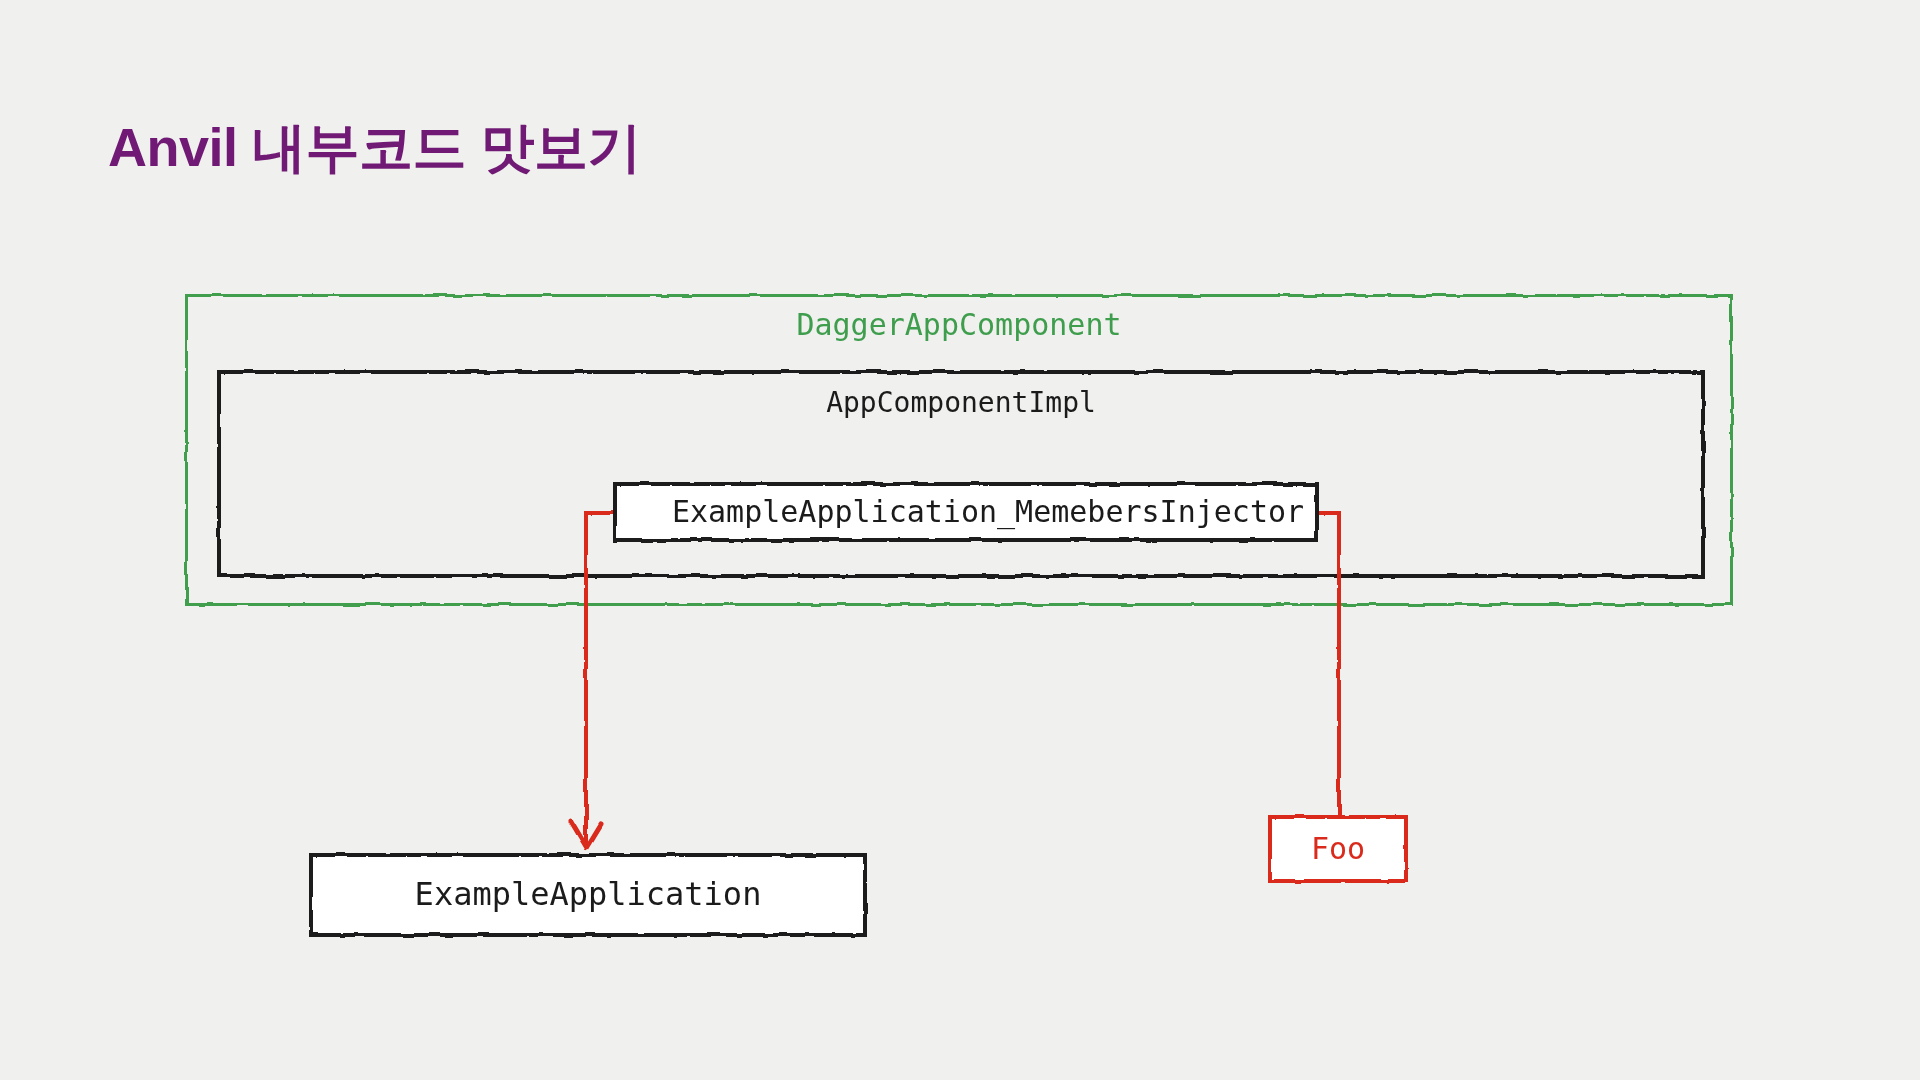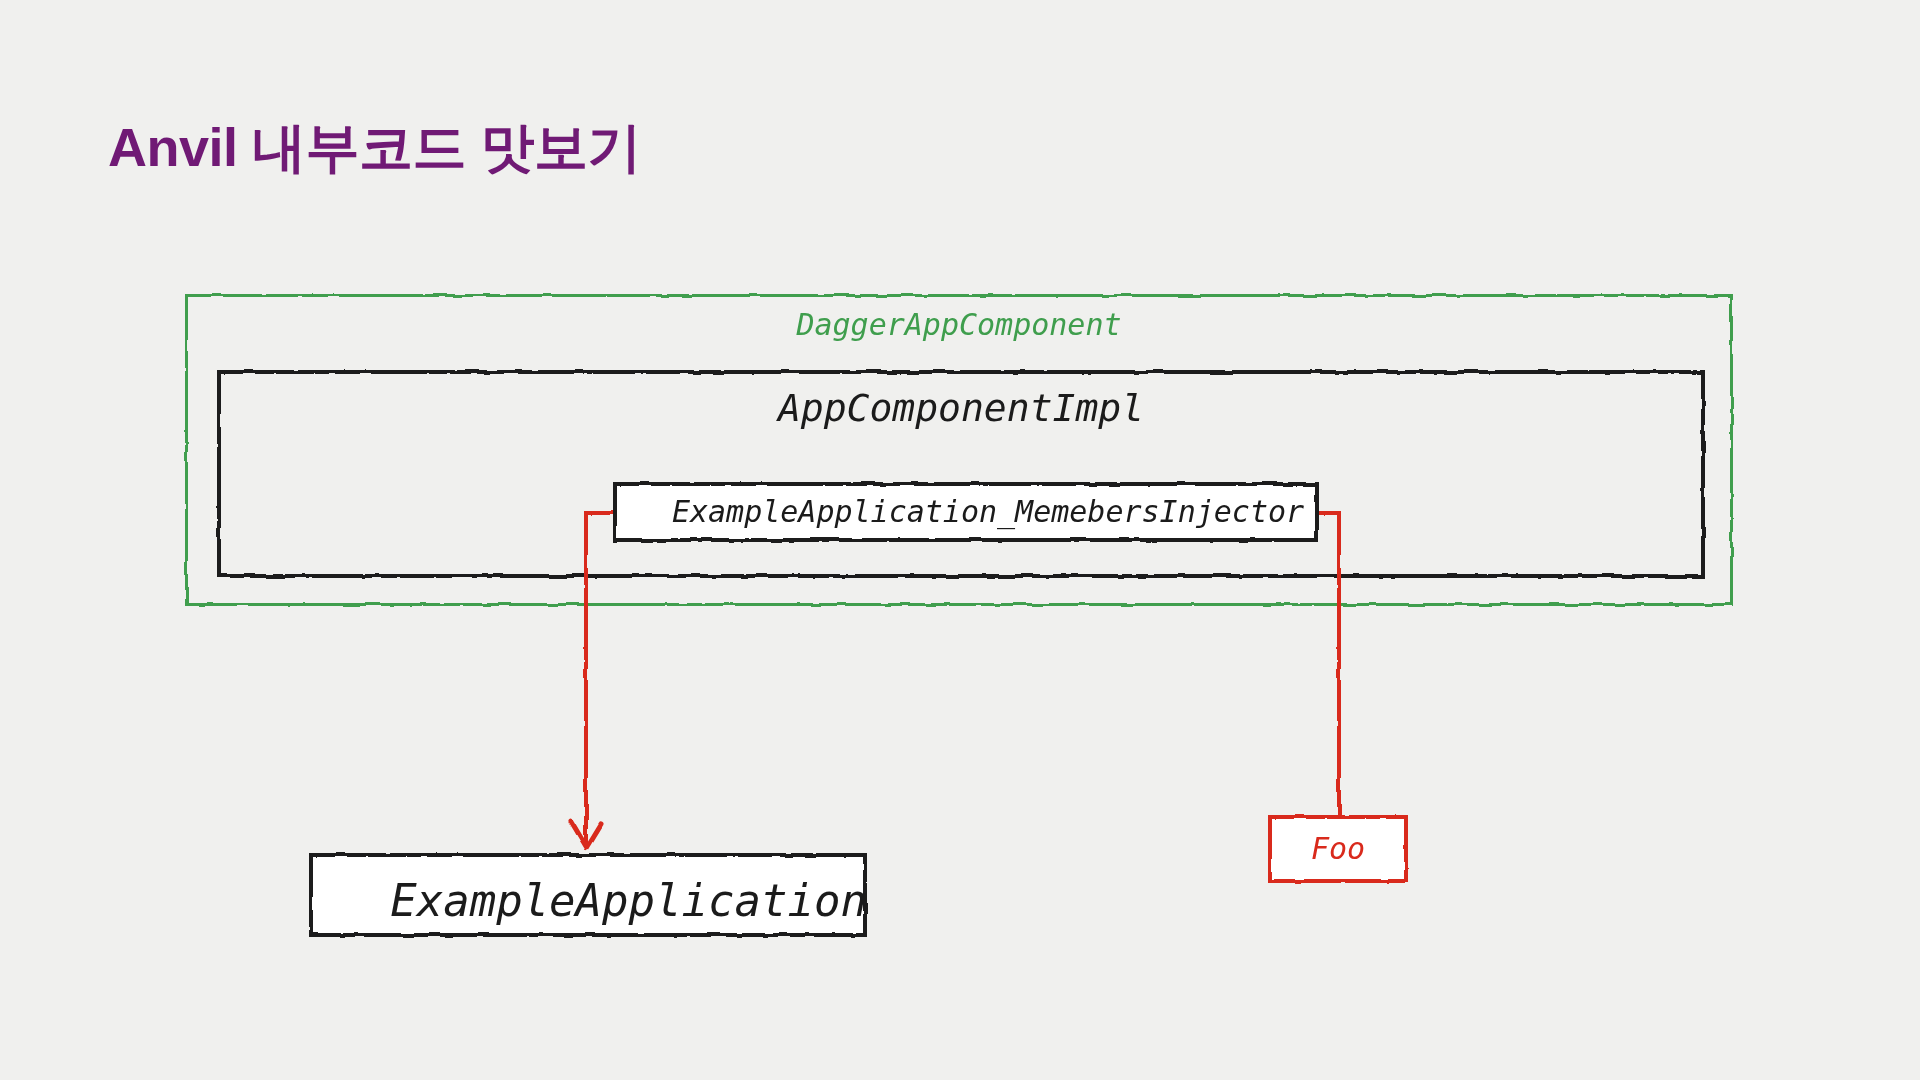--- a/index.html
+++ b/index.html
@@ -19,52 +19,52 @@
   .stage{position:relative;width:1920px;height:1080px;}
 
   .slide-title{
     position:absolute;left:84px;top:112px;
     font-size:54px;font-weight:700;color:#701a75;
     letter-spacing:-0.5px;
     font-family:"Liberation Sans","DejaVu Sans",sans-serif;
     margin-left:24px;
   }
 
-  .mono{font-family:"DejaVu Sans Mono","Liberation Mono",monospace;font-style:italic;}
+  .mono{font-family:"DejaVu Sans Mono","Liberation Mono",monospace;}
 
   .node{position:absolute;}
   .node .edge-layer{
     position:absolute;inset:0;
     filter:url(#rough);
   }
   .node .label{
     position:relative;display:block;text-align:center;
   }
 
   
   .dagger-box{left:185px;top:294px;width:1548px;height:312px;}
   .dagger-box .edge-layer{border:3px solid var(--green);}
   .dagger-box .label{margin-top:13px;font-size:30px;color:var(--green);}
 
   
   .impl-box{left:217px;top:370px;width:1488px;height:208px;}
   .impl-box .edge-layer{border:4px solid var(--ink);}
-  .impl-box .label{margin-top:16px;font-size:38px;color:var(--ink);}
+  .impl-box .label{margin-top:16px;font-size:28px;color:var(--ink);}
 
   
   .injector-box{left:613px;top:482px;width:706px;height:60px;padding-left:44px;}
   .injector-box .edge-layer{border:4px solid var(--ink);background:var(--box-fill);}
   .injector-box .label{
     margin-top:12px;font-size:30px;color:var(--ink);white-space:nowrap;
   }
 
   
   .exampleapp-box{left:309px;top:853px;width:558px;height:84px;}
   .exampleapp-box .edge-layer{border:4px solid var(--ink);background:var(--box-fill);}
-  .exampleapp-box .label{margin-top:22px;font-size:44px;color:var(--ink);text-align:right;}
+  .exampleapp-box .label{margin-top:22px;font-size:32px;color:var(--ink);}
 
   
   .foo-box{left:1268px;top:815px;width:140px;height:68px;}
   .foo-box .edge-layer{border:4px solid var(--red);background:var(--box-fill);}
   .foo-box .label{margin-top:16px;font-size:30px;color:var(--red);}
 
   
   .connector-seg{
     position:absolute;background:var(--red);
     filter:url(#rough);

